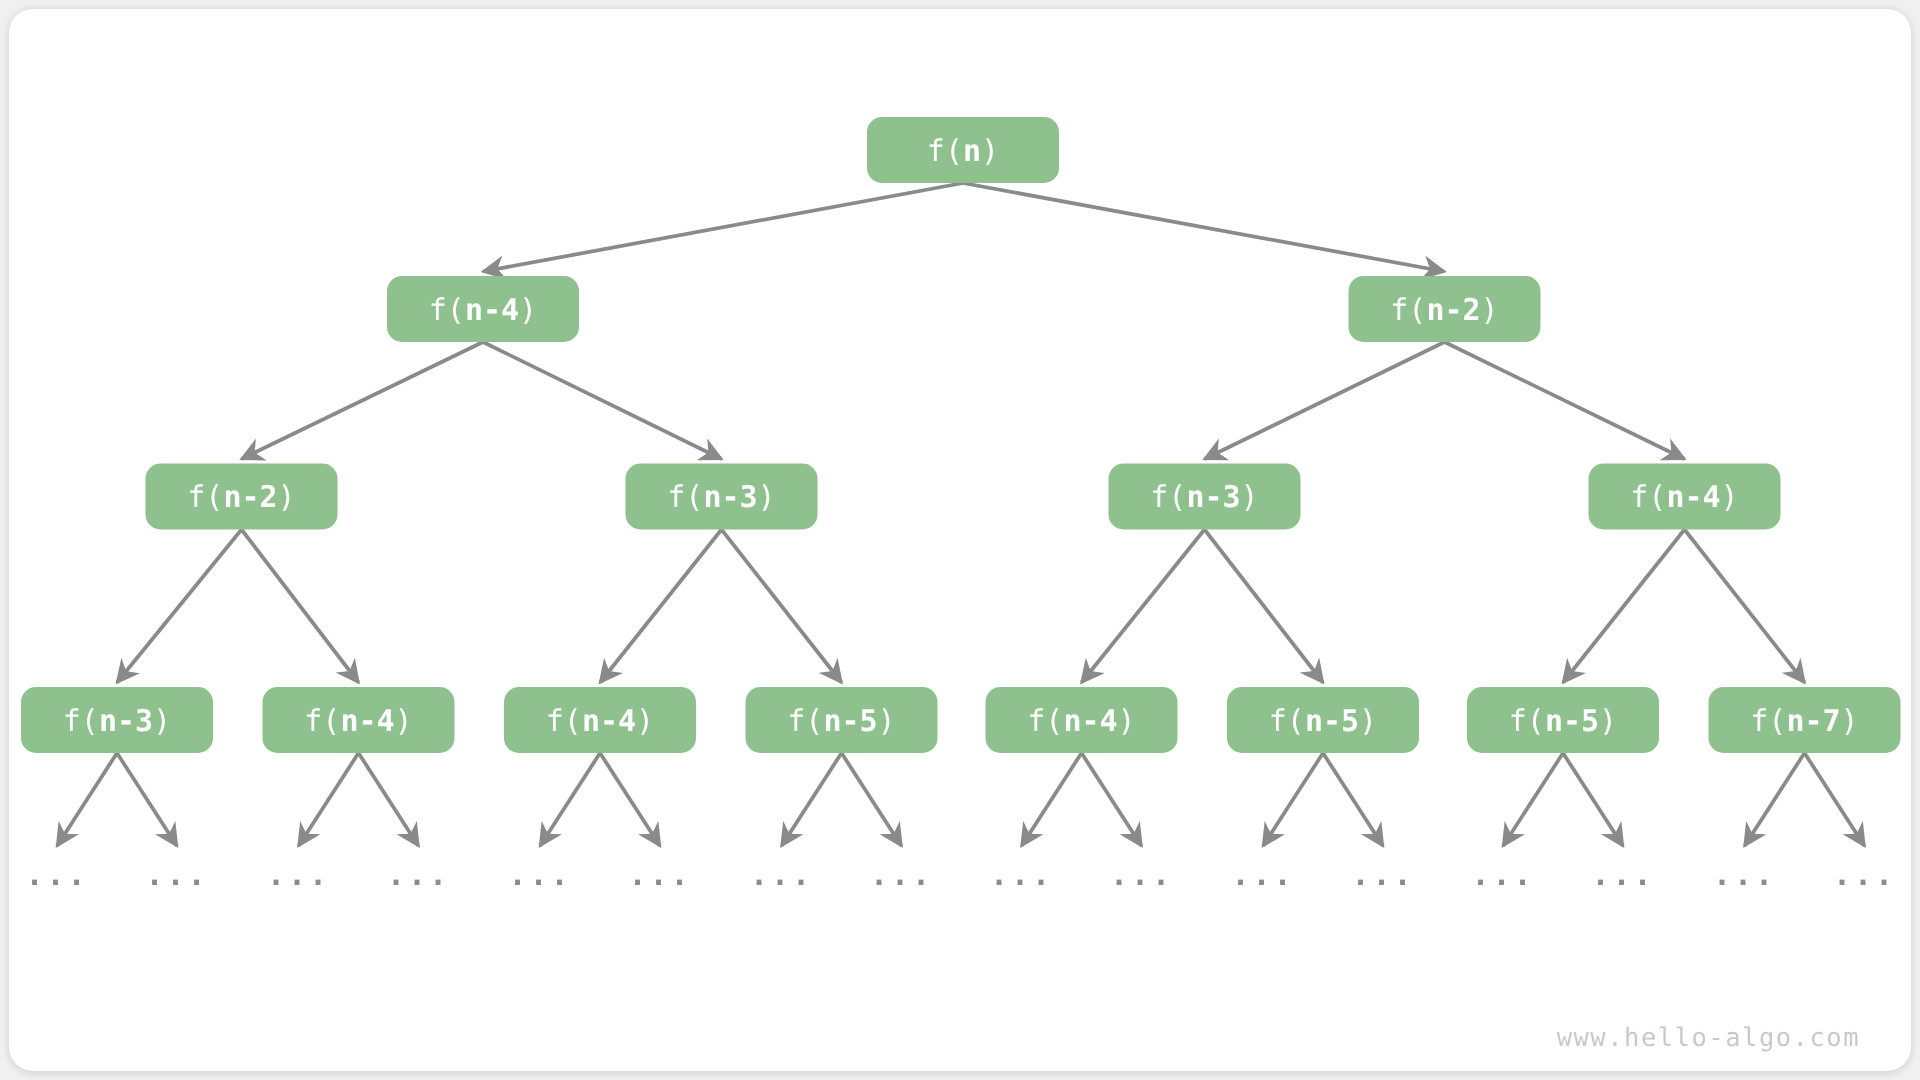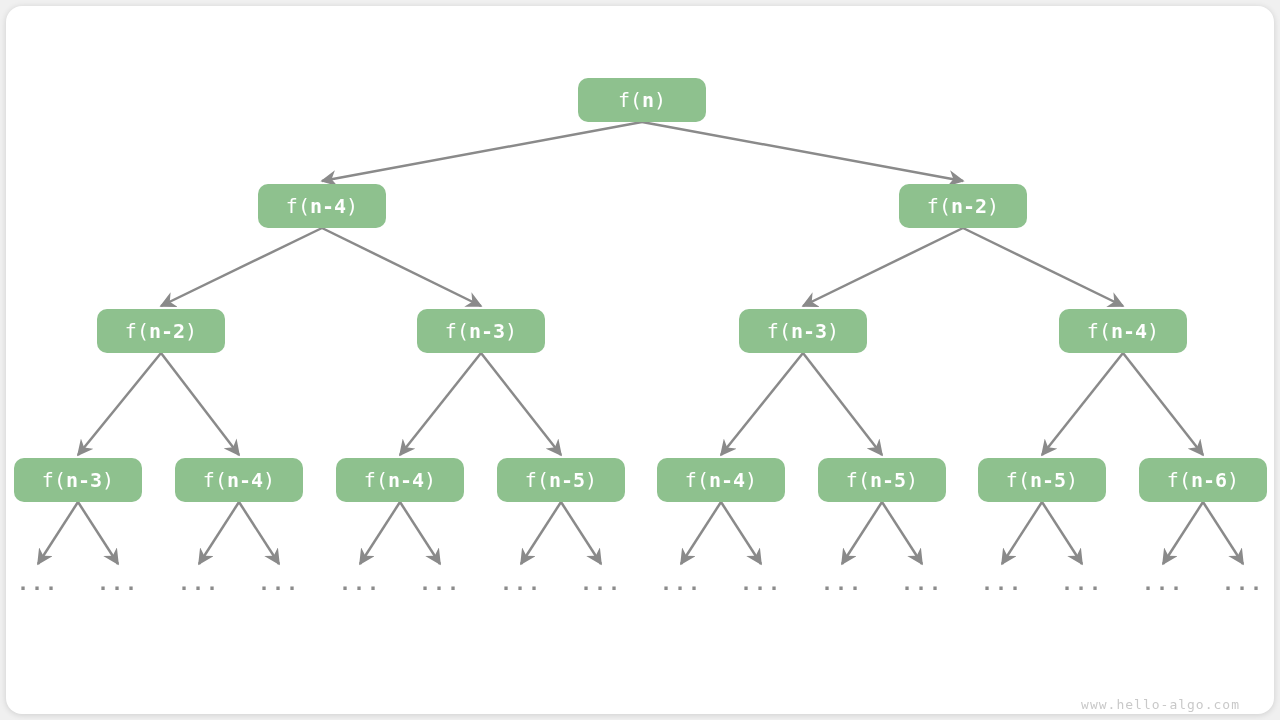--- a/index.html
+++ b/index.html
@@ -13,21 +13,21 @@
   .card{position:absolute;inset:6px;background:var(--card);border-radius:16px;
     box-shadow:0 1px 6px rgba(0,0,0,0.14);}
   .layer{position:absolute;inset:0;}
   svg.layer{pointer-events:none;}
   .tree-node{position:absolute;width:128px;height:44px;border-radius:10px;
     background:var(--node-fill);color:var(--node-text);display:flex;
     align-items:center;justify-content:center;font-size:20px;letter-spacing:0px;}
   .tree-node .arg{font-weight:bold;}
   .dots{position:absolute;width:64px;height:24px;line-height:22px;text-align:center;
     color:var(--dots);font-size:20px;font-weight:bold;letter-spacing:2px;}
-  .watermark{position:absolute;right:40px;bottom:8px;font-size:13px;
+  .watermark{position:absolute;right:40px;bottom:18px;font-size:17px;
     color:var(--wm);letter-spacing:1px;}
   line.edge{stroke:var(--edge);stroke-width:2.5;}
 </style>
 </head>
 <body>
 
 <div class="stage">
   <div class="card"></div>
 
   <svg class="layer" width="1280" height="720" viewBox="0 0 1280 720">
@@ -136,21 +136,21 @@
         <span class="arg">n-5</span>
         <span>)</span>
       </div>
       <div class="tree-node" style="left: 978px; top: 458px;">
         <span>f(</span>
         <span class="arg">n-5</span>
         <span>)</span>
       </div>
       <div class="tree-node" style="left: 1139px; top: 458px;">
         <span>f(</span>
-        <span class="arg">n-6</span>
+        <span class="arg">n-7</span>
         <span>)</span>
       </div>
     </div>
   <div class="layer">
       <div class="dots" style="left: 6px; top: 572px;">...</div>
       <div class="dots" style="left: 86px; top: 572px;">...</div>
       <div class="dots" style="left: 167px; top: 572px;">...</div>
       <div class="dots" style="left: 247px; top: 572px;">...</div>
       <div class="dots" style="left: 328px; top: 572px;">...</div>
       <div class="dots" style="left: 408px; top: 572px;">...</div>

